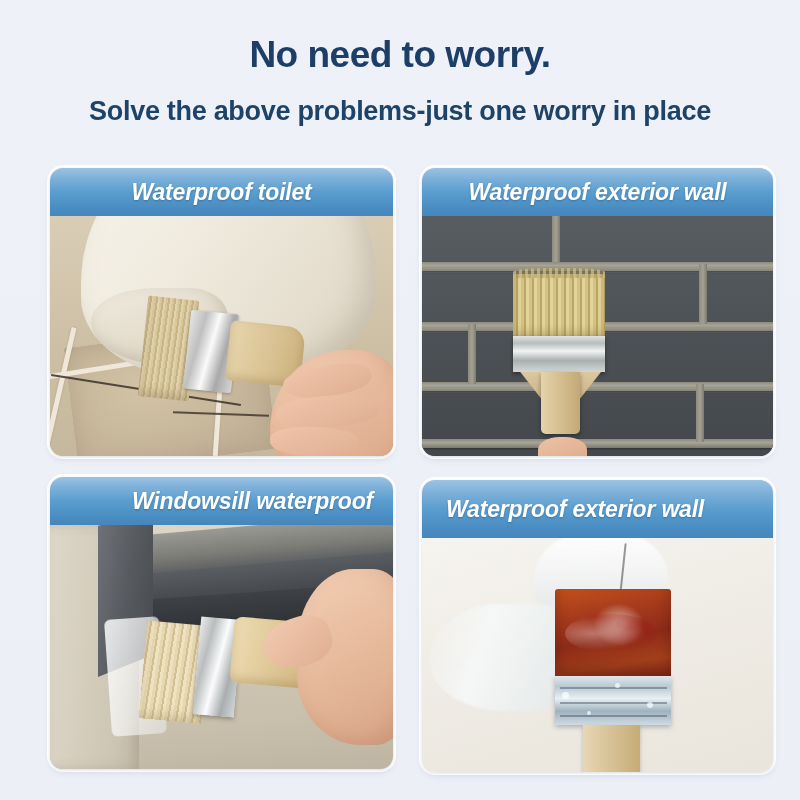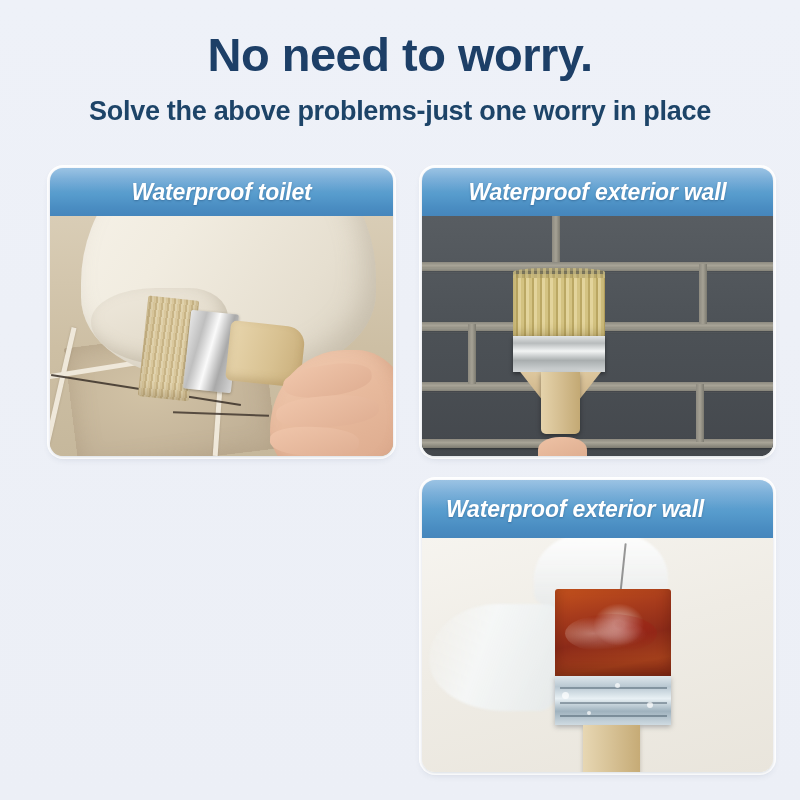--- a/index.html
+++ b/index.html
@@ -18,21 +18,21 @@
   
   .header {
     position: absolute;
     left: 0; top: 0;
     width: 800px;
     text-align: center;
   }
   .headline {
     margin: 0;
     padding-top: 24px;
-    font-size: 47px;
+    font-size: 37px;
     line-height: 62px;
     font-weight: bold;
     color: #1d3f67;
     letter-spacing: -0.5px;
   }
   .subhead {
     margin: 0;
     padding-top: 8px;
     font-size: 27px;
     line-height: 34px;
@@ -441,20 +441,39 @@
       <div class="p2-brick-gap" style="left:13%; top:45%; height:25%"></div>
       <div class="p2-brick-gap" style="left:78%; top:70%; height:24%"></div>
       <div class="p2-brush-bristle"></div>
       <div class="p2-brush-ferrule"></div>
       <div class="p2-brush-neck"></div>
       <div class="p2-brush-handle"></div>
       <div class="p2-fingers"></div>
     </div>
   </div>
 
+  <div class="card card-3">
+    <div class="banner">
+      <div class="banner-label align-right">Windowsill waterproof</div>
+    </div>
+    <div class="photo p3">
+      <div class="p3-sill"></div>
+      <div class="p3-wall-left"></div>
+      <div class="p3-frame-top"></div>
+      <div class="p3-frame-mid"></div>
+      <div class="p3-frame-dark"></div>
+      <div class="p3-frame-outer"></div>
+      <div class="p3-sealant"></div>
+      <div class="p3-brush-bristle"></div>
+      <div class="p3-brush-ferrule"></div>
+      <div class="p3-brush-handle"></div>
+      <div class="p3-hand"></div>
+      <div class="p3-thumb"></div>
+    </div>
+  </div>
 
   <div class="card card-4">
     <div class="banner banner-4">
       <div class="banner-label align-left">Waterproof exterior wall</div>
     </div>
     <div class="photo p4 photo-4">
       <div class="p4-bg"></div>
       <div class="p4-water-splash"></div>
       <div class="p4-water-stream"></div>
       <div class="p4-thread"></div>

